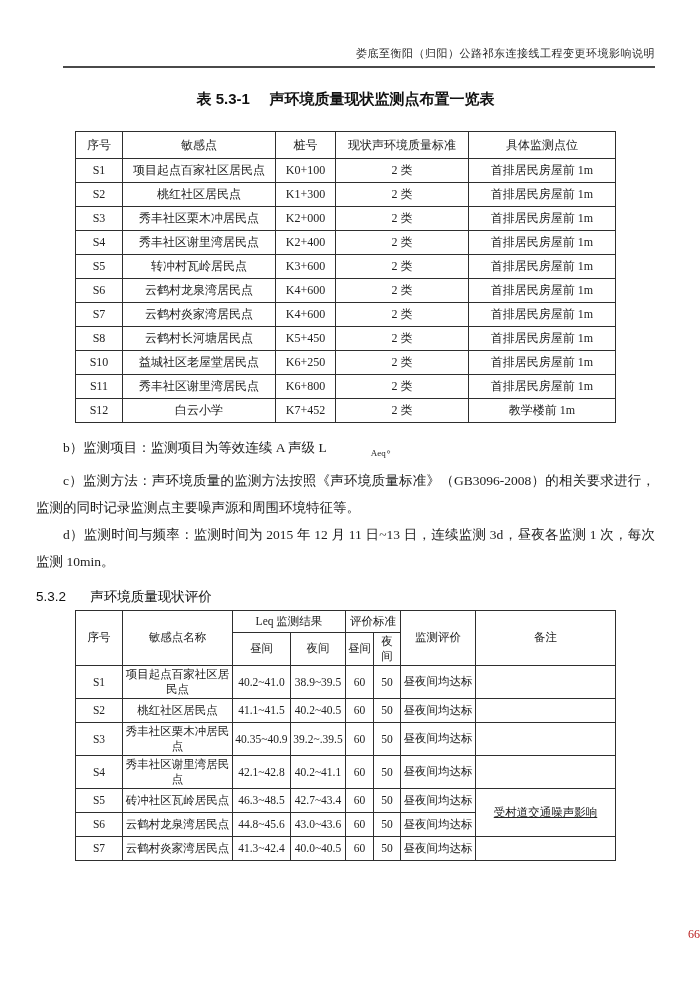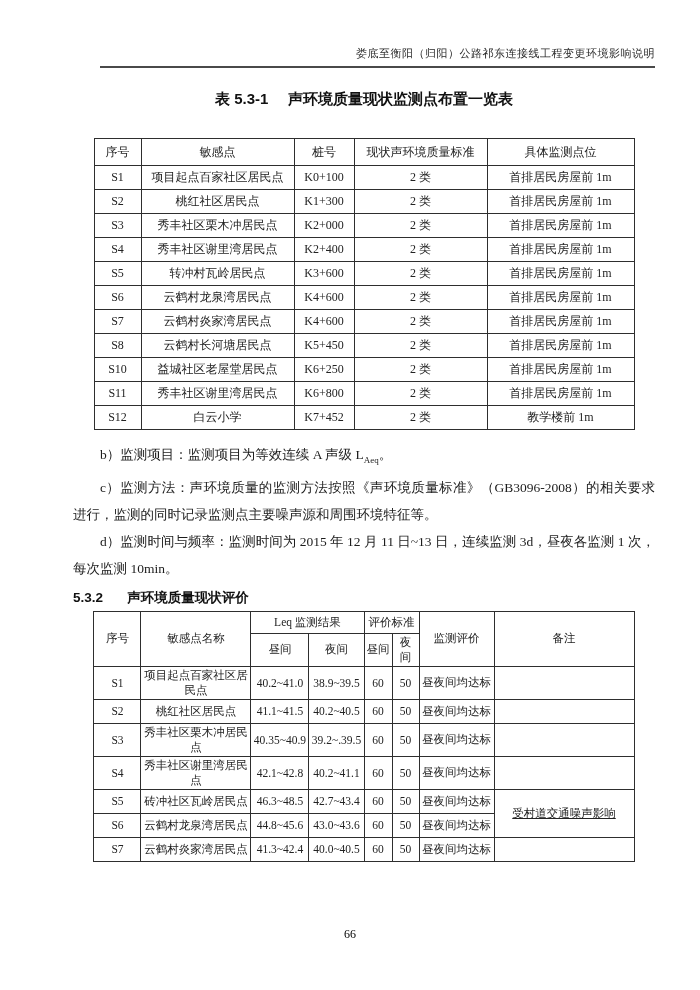--- a/index.html
+++ b/index.html
@@ -2,35 +2,35 @@
 <html><head>
 <meta charset="utf-8">
 <style>
   * { margin:0; padding:0; box-sizing:border-box; }
   html,body { background:#ffffff; }
   .page {
     width:700px; height:990px; background:#fff; position:relative;
     font-family:"Liberation Serif","DejaVu Serif",serif;
     color:#1f1f1f; overflow:hidden;
   }
-  .content { padding:46px 45px 0 73px; }
+  .content { padding:46px 45px 0 36px; }
 
   .doc-header {
     text-align:right; font-size:11px; color:#2a2a2a;
     padding-bottom:5px; letter-spacing:.5px;
   }
   .doc-header-rule {
     border:0; border-top:2px solid #4a4a4a; margin-left:27px; height:0;
   }
 
   .caption {
     text-align:center; font-weight:bold; font-size:15px; color:#111;
     font-family:"Liberation Sans","DejaVu Sans",sans-serif;
   }
-  .caption1 { margin-top:22px; margin-bottom:29px; }
+  .caption1 { margin-top:22px; margin-bottom:22px; }
   .caption2 { margin-top:12px; margin-bottom:11px; font-size:14px; }
   .caption .label { margin-right:1.3em; }
   .caption .unit { margin-left:1.8em; }
 
   table {
     border-collapse:collapse; width:540px; margin:0 auto;
     table-layout:fixed; color:#222;
   }
   th,td {
     border:1px solid #2e2e2e; text-align:center; vertical-align:middle;
@@ -39,31 +39,31 @@
   .t1 th,.t1 td { font-size:12px; height:24px; }
   .t1 thead th { height:27px; }
   .t2 th,.t2 td { font-size:11.5px; }
   .t2 thead th { height:22px; }
   .t2 tbody td { height:24px; }
   .u { text-decoration:underline; }
 
   .body-text { margin-top:11px; font-size:13.5px; line-height:27px; color:#1c1c1c; }
   .para { text-align:justify; }
   .indent { text-indent:2em; }
-  sub { font-size:9px; }
+  sub { font-size:9px;margin-left:44px; }
 
   .section-heading {
-    font-weight:bold; font-size:13.5px; color:#111; margin-top:2px;
+    font-weight:normal; font-size:13.5px; color:#111; margin-top:8px;
     font-family:"Liberation Sans","DejaVu Sans",sans-serif;
   }
   .section-heading .num { margin-right:1.8em; }
 
   .page-number {
     position:absolute; bottom:48px; left:0; right:0;
-    text-align:center; font-size:12px; color:#000000;
+    text-align:right; font-size:12px; color:#b91c1c;
   }
 </style>
 </head>
 <body>
 
 <div class="page">
   <div class="content">
 
     <div class="doc-header">娄底至衡阳（归阳）公路祁东连接线工程变更环境影响说明</div>
     <hr class="doc-header-rule">

